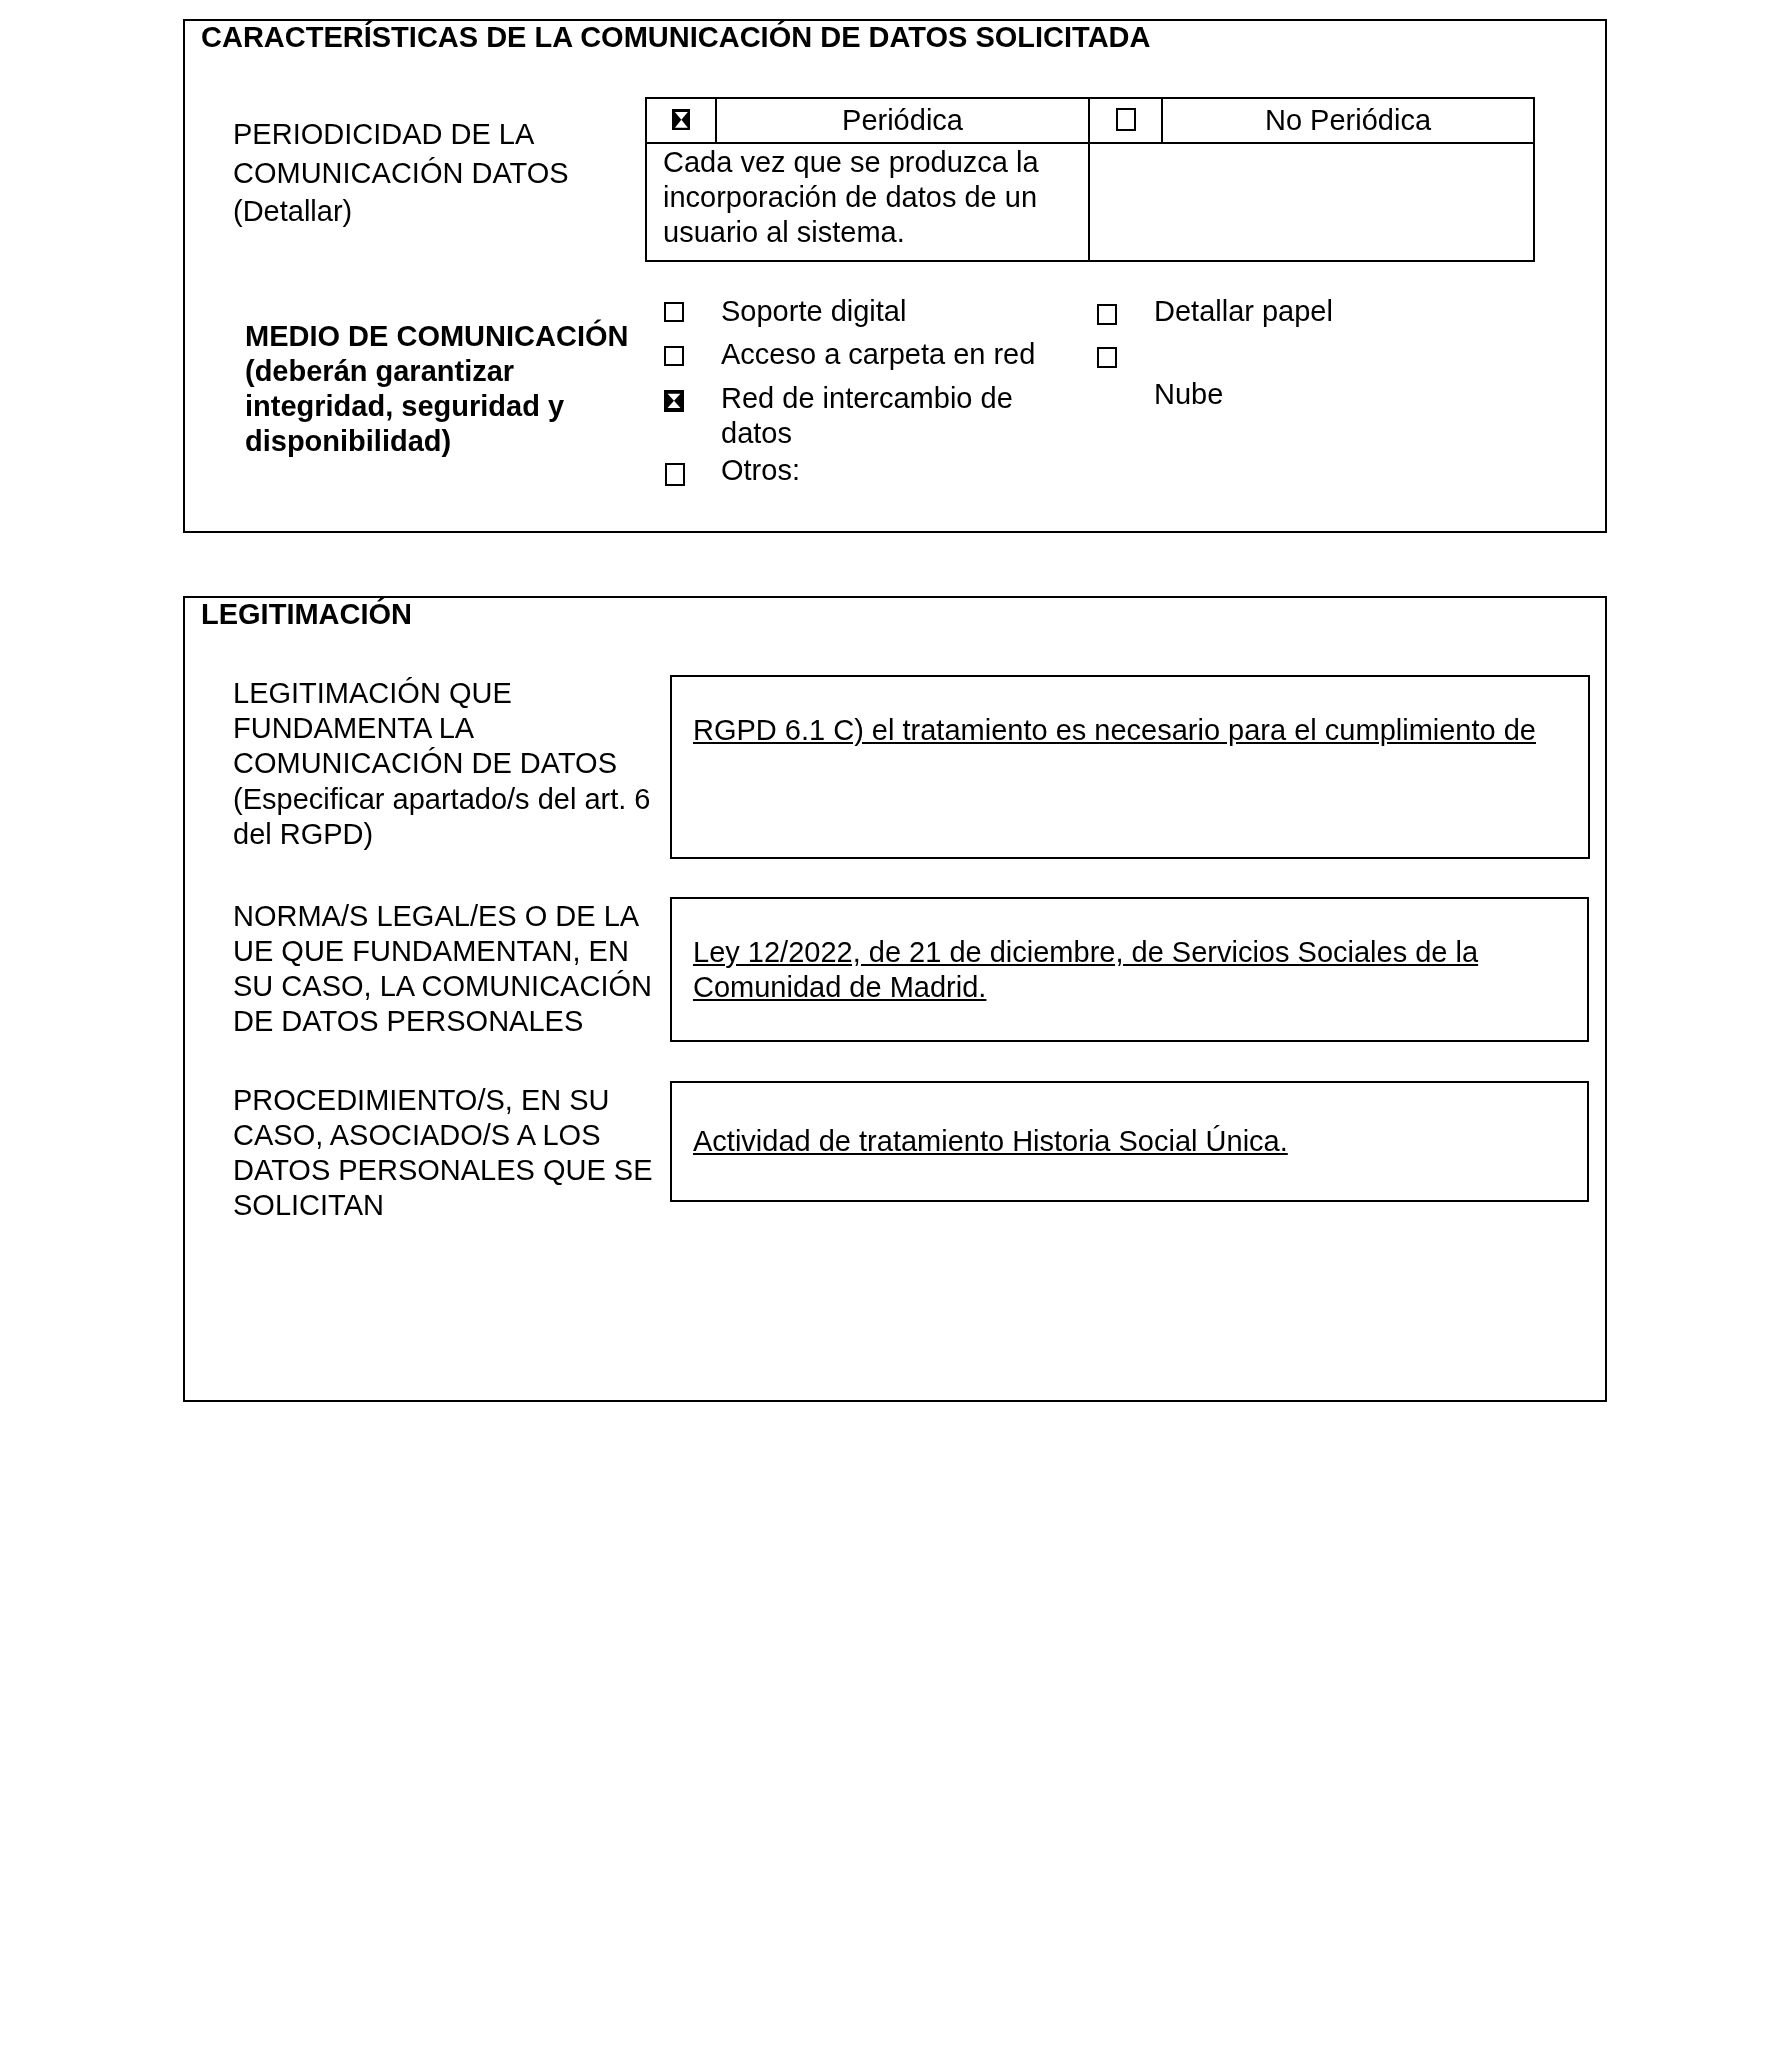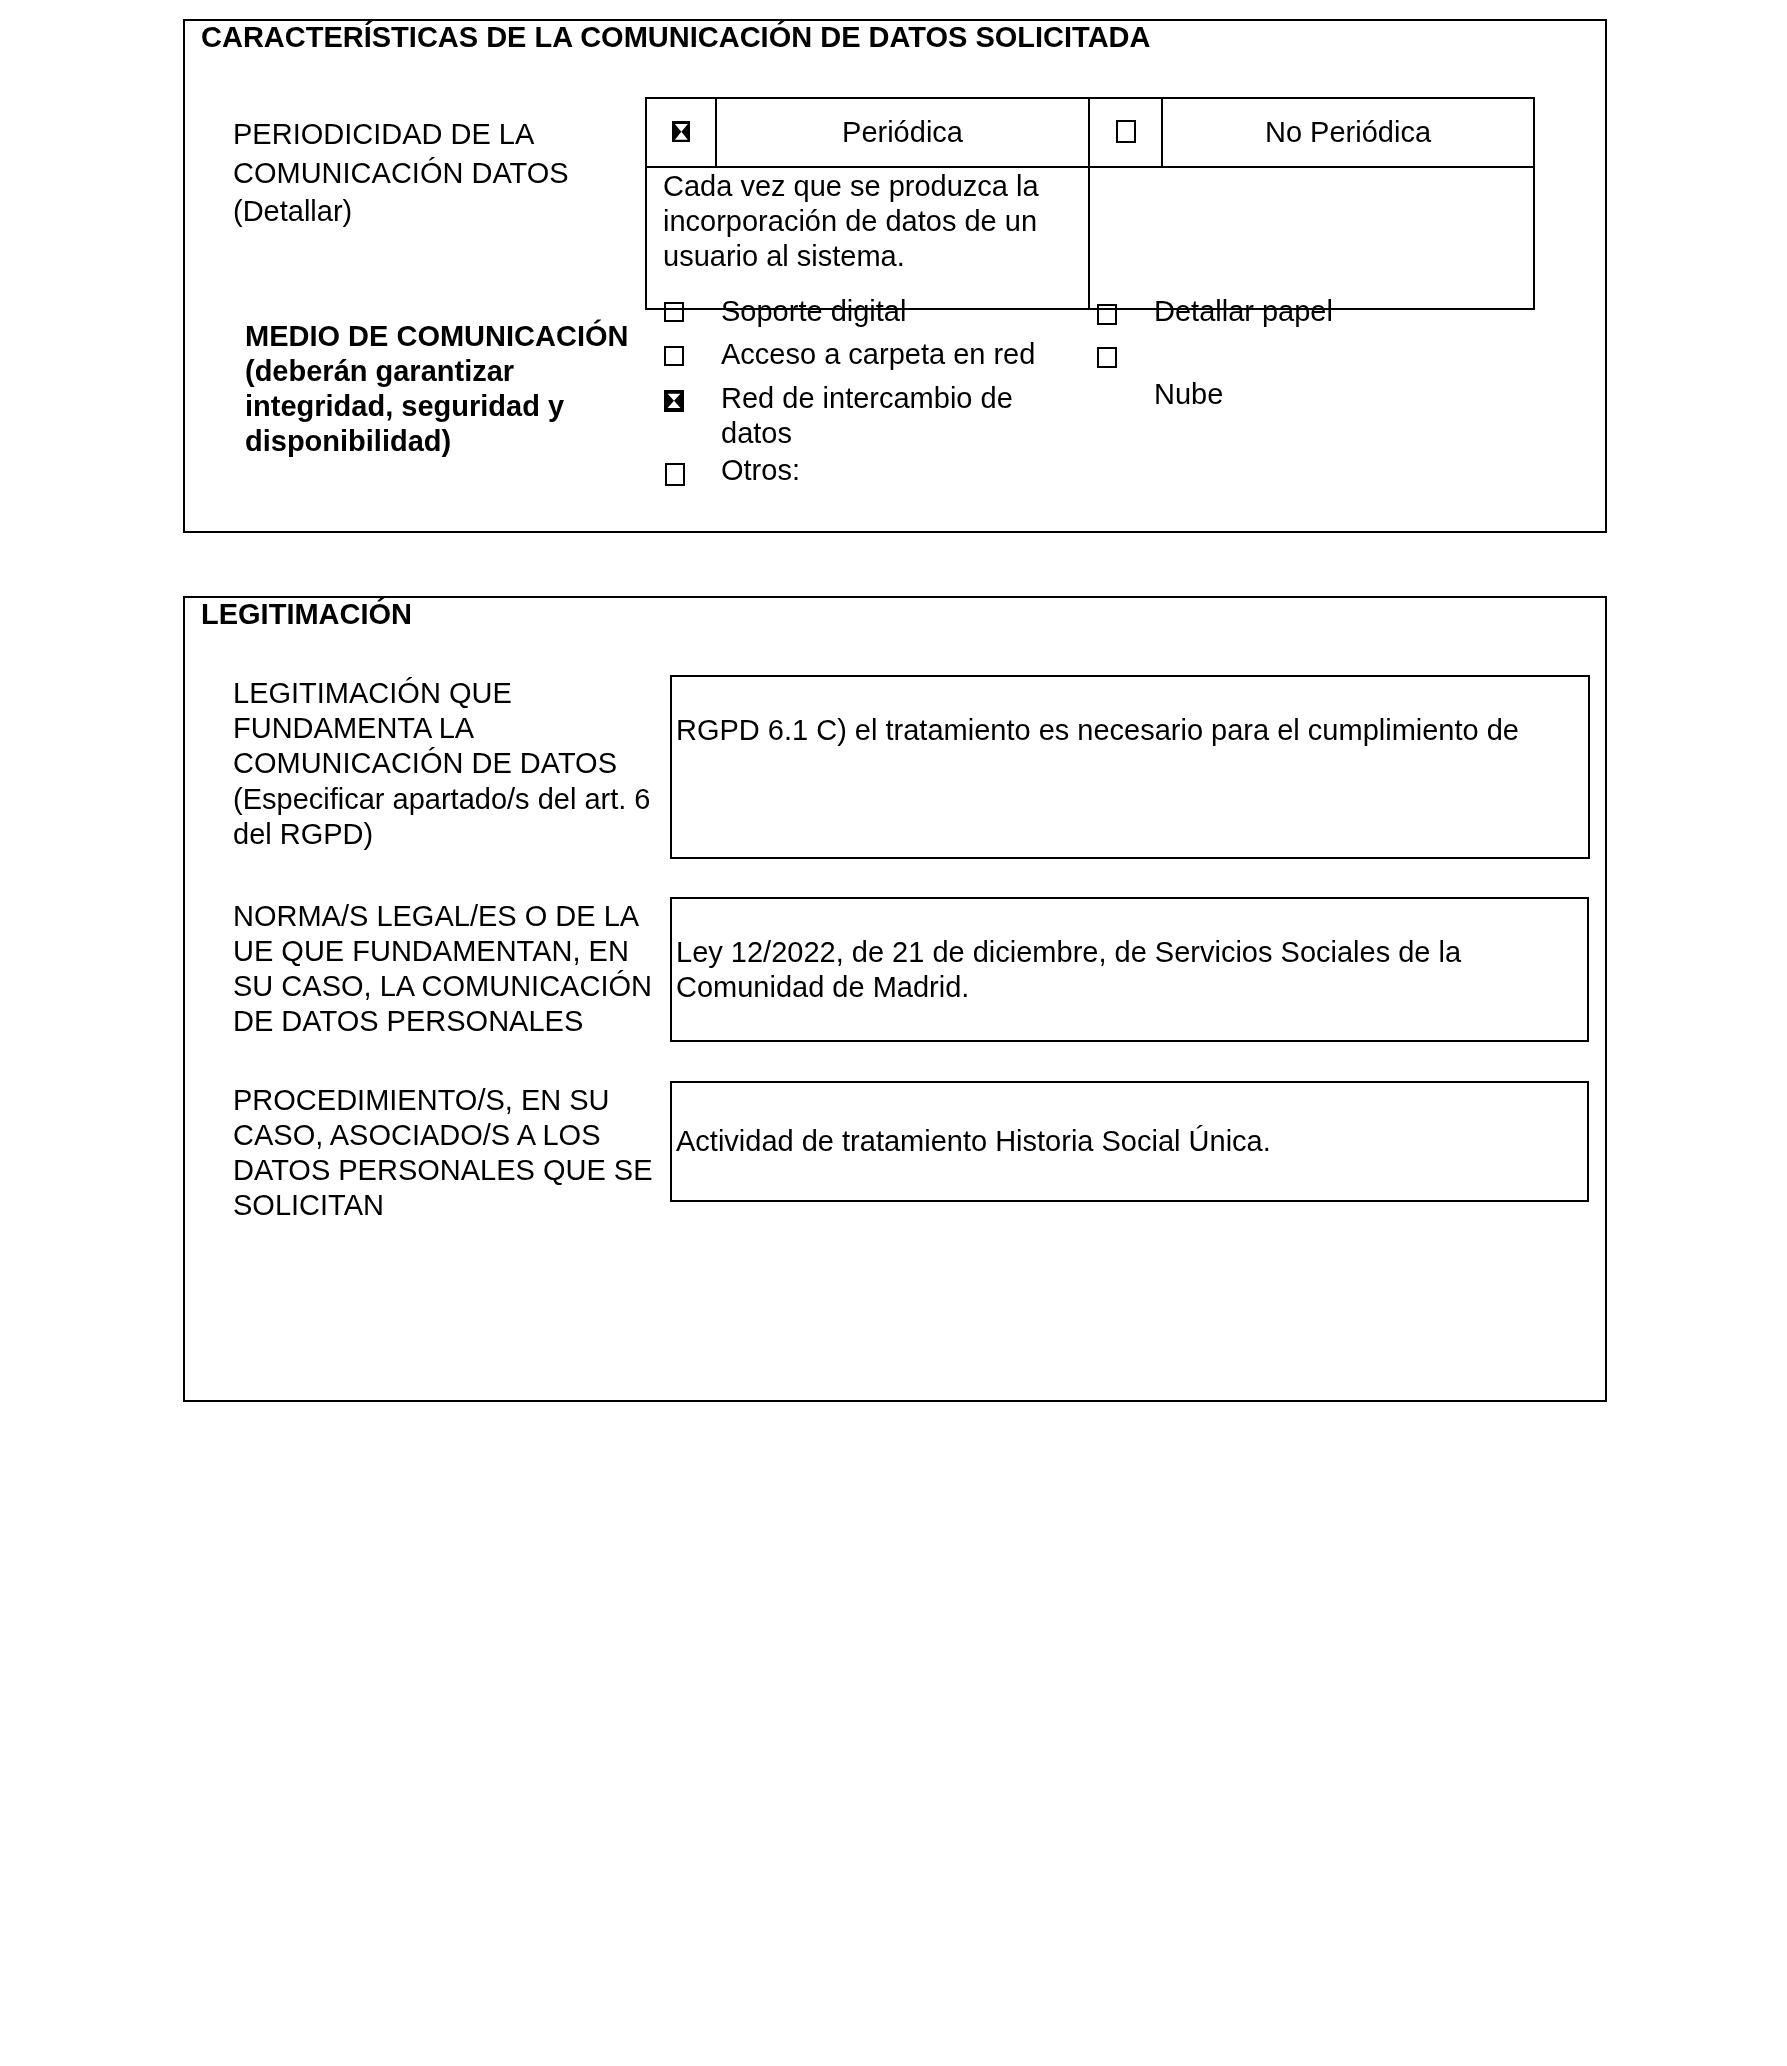--- a/index.html
+++ b/index.html
@@ -7,38 +7,38 @@
     width: 1787px; height: 2066px; position: relative; overflow: hidden;
     font-family: "Liberation Sans", "DejaVu Sans", sans-serif; color: #000;
   }
   .box { position: absolute; border: 2.2px solid #000; box-sizing: border-box; }
   .title { position: absolute; font-weight: bold; font-size: 29px; line-height: 35px; white-space: nowrap; }
   .label { position: absolute; font-size: 29px; line-height: 35px; margin-left: 16px; }
   .label .line { display: block; white-space: nowrap; }
 
   
   .ptable { position: absolute; border-collapse: collapse; table-layout: fixed; }
-  .ptable td { border: 2.2px solid #000; padding: 16px; vertical-align: middle; }
+  .ptable td { border: 2.2px solid #000; padding: 4px; vertical-align: middle; }
   .ptable .hdr { height: 44px; }
   .ptable .body { height: 108px; vertical-align: top; }
   .ptable .chk-cell { text-align: center; }
   .ptable .opt-label { text-align: center; font-size: 29px; line-height: 35px; }
   .ptable .detail { font-size: 29px; line-height: 35px; padding: 1.4px 13px 0 16px; }
 
   
   .cb { display: inline-block; width: 17.3px; height: 17.3px; border: 2.2px solid #000; box-sizing: content-box; position: relative; }
   .cb.thick { border-width: 2.9px; width: 16px; height: 16px; }
   .cb.checked { background: #000; width: 18.7px; height: 21.6px; border: 0; }
   .cb.checked svg { position: absolute; left: 0; top: 0; }
 
   .medio-item { position: absolute; font-size: 29px; line-height: 35px; white-space: nowrap; }
   .medio-cb { position: absolute; }
 
   .legit-box { position: absolute; border: 2.2px solid #000; box-sizing: border-box; display: flex; align-items: center; }
-  .legit-box .val { font-size: 29px; line-height: 35px; padding-left: 4px; padding-right: 14.4px; }
+  .legit-box .val { font-size: 29px; line-height: 35px; padding-left: 21px; padding-right: 14.4px; text-decoration: underline; }
 </style>
 </head>
 <body>
 
 <div class="box" style="left:183px; top:18.7px; width:1424px; height:514px;"></div>
 
 <div class="title" style="left:201px; top:20px;">CARACTERÍSTICAS DE LA COMUNICACIÓN DE DATOS SOLICITADA</div>
 
 <div class="label" style="left:217px; top:117px;">
   <span class="line">PERIODICIDAD DE LA</span>

